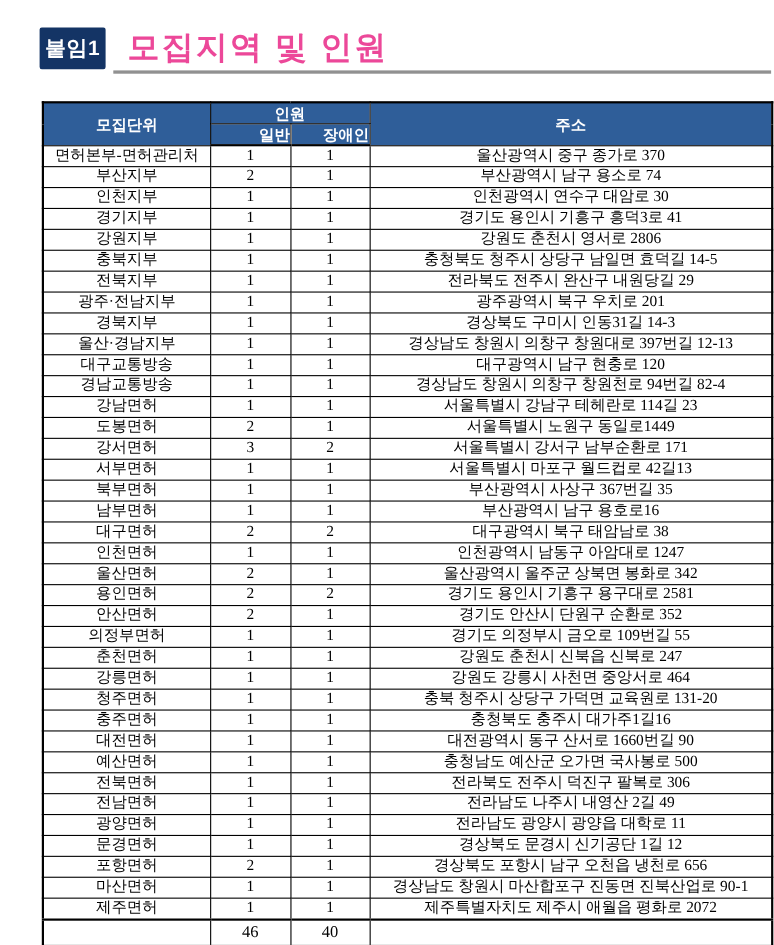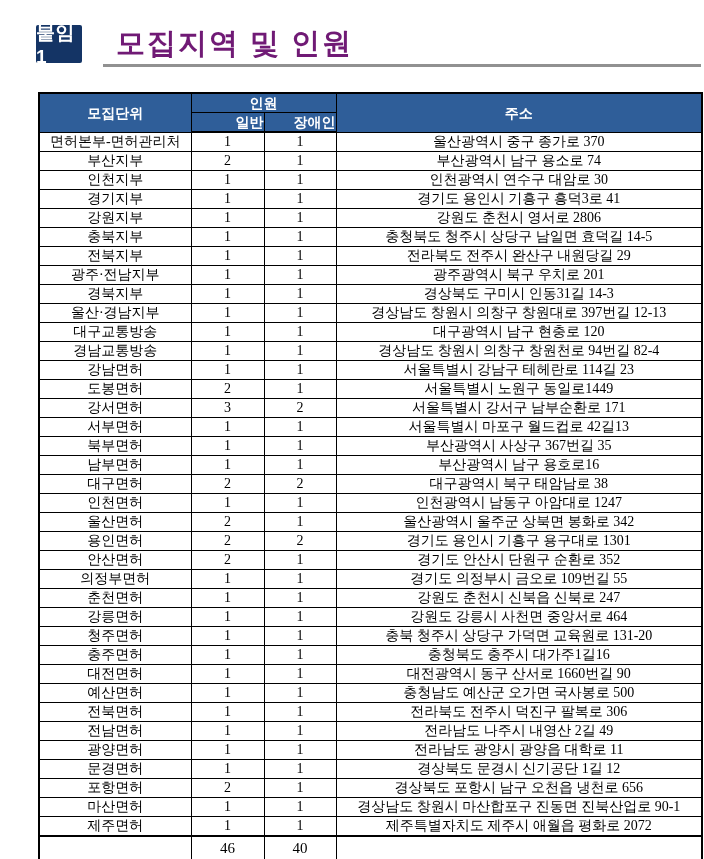--- a/index.html
+++ b/index.html
@@ -10,31 +10,31 @@
   }
   html,body{margin:0;padding:0;background:#ffffff;}
   body{
     width:704px;height:859px;position:relative;
     font-family:"Liberation Serif","DejaVu Serif",serif;
     color:#000;
   }
   .doc{position:relative;width:704px;height:859px;background:#fff;overflow:hidden;}
 
   .badge{
-    position:absolute;left:36px;top:25px;width:46px;height:38px;
+    position:absolute;left:36px;top:25px;width:60px;height:38px;
     background:var(--badge-bg);color:#fff;
     display:flex;align-items:center;justify-content:center;
     font-family:"Liberation Sans","DejaVu Sans",sans-serif;
     font-weight:bold;font-size:19px;letter-spacing:0.5px;
     border-radius:2px;
   }
   .title{
     position:absolute;left:116px;top:24px;margin:0;
     font-family:"Liberation Sans","DejaVu Sans",sans-serif;
-    font-weight:800;font-size:29px;letter-spacing:2px;color:#701a75;
+    font-weight:800;font-size:29px;letter-spacing:2px;color:#ec4899;
     white-space:nowrap;
   }
   .underline{
     position:absolute;left:103px;top:64px;width:598px;height:3px;
     background:var(--underline);
   }
 
   table{
     position:absolute;left:38px;top:92px;width:663px;
     border-collapse:collapse;table-layout:fixed;
@@ -237,21 +237,21 @@
     <td>울산면허</td>
     <td>2</td>
     <td>1</td>
     <td>울산광역시 울주군 상북면 봉화로 342</td>
   </tr>
 
   <tr>
     <td>용인면허</td>
     <td>2</td>
     <td>2</td>
-    <td>경기도 용인시 기흥구 용구대로 1301</td>
+    <td>경기도 용인시 기흥구 용구대로 2581</td>
   </tr>
 
   <tr>
     <td>안산면허</td>
     <td>2</td>
     <td>1</td>
     <td>경기도 안산시 단원구 순환로 352</td>
   </tr>
 
   <tr>

